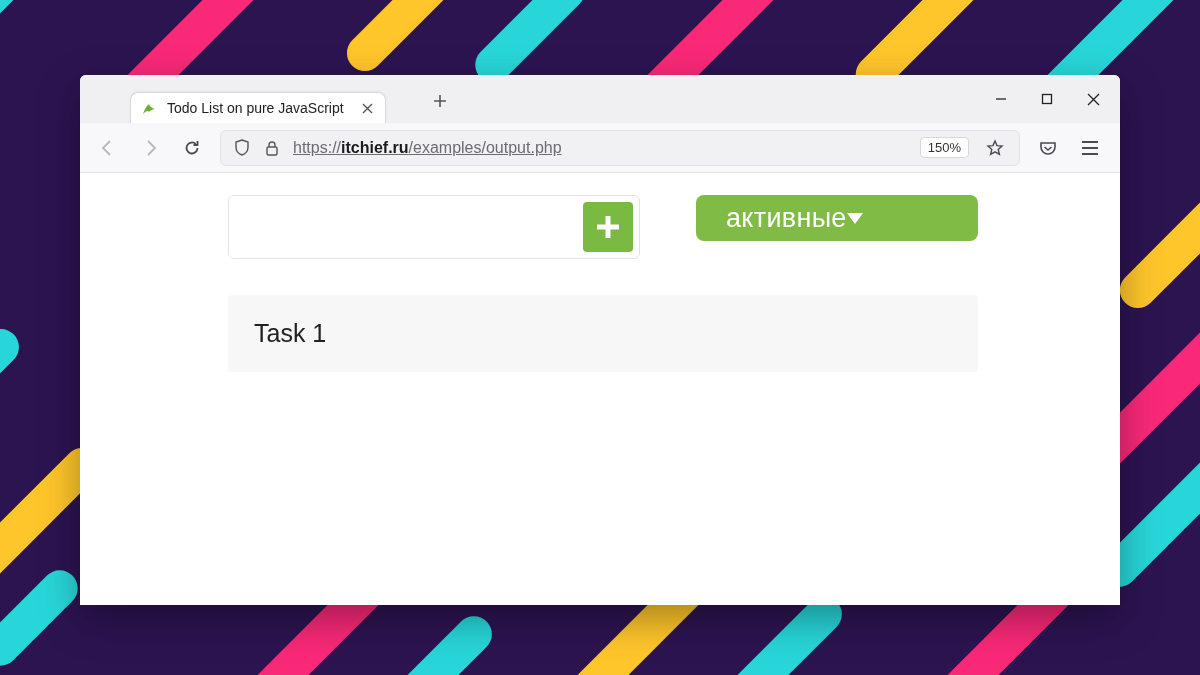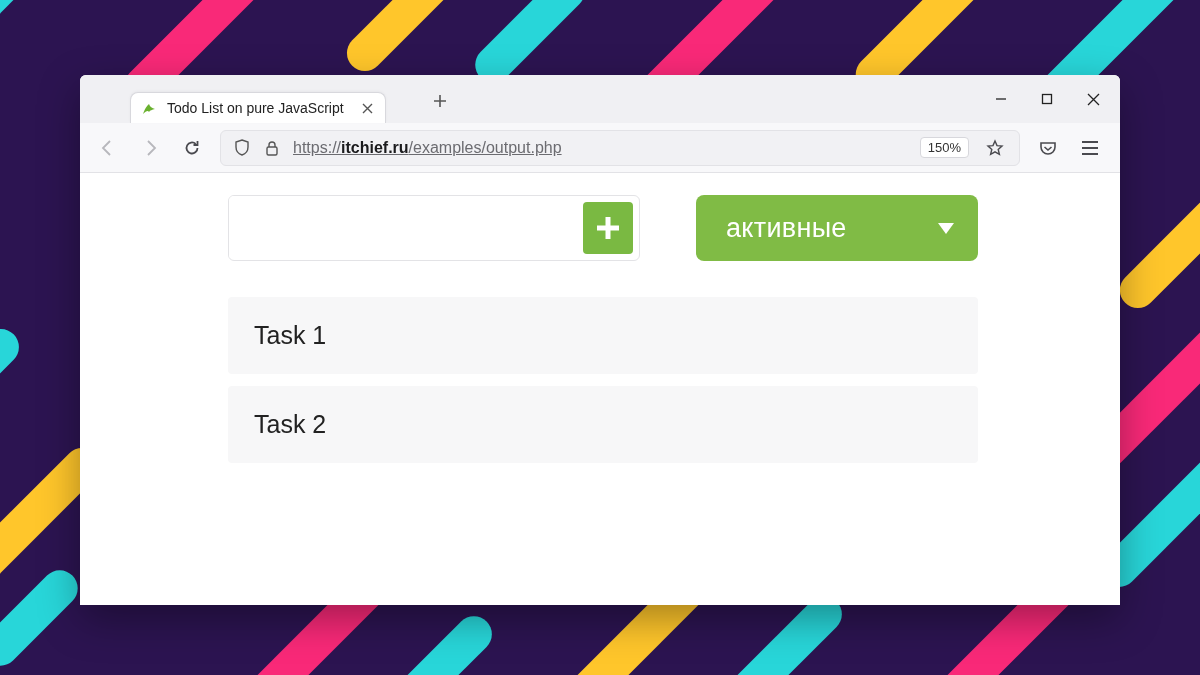--- a/index.html
+++ b/index.html
@@ -57,22 +57,22 @@
   .star { color:#4a4a4f;}
 
   
   .page { flex:1; background:#fff; padding: 22px 0 0 0; overflow:hidden;}
   .app { width:750px; margin-left:148px;}
   .row1 { display:flex; gap:56px; align-items:stretch;}
   .input-group { display:flex; width:412px; border:1px solid #e3e3e6; border-radius:6px; overflow:hidden;}
   .text-input { flex:1; border:none; outline:none; font-size:20px; padding:0 14px; height:62px; background:#fff;}
   .add-btn { width:50px; background:#7ab942; display:flex; align-items:center; justify-content:center; margin:6px; border-radius:4px;}
   .filter-btn {
-    flex:1 0 auto; width:282px; height:66px; background:#80bb45; border-radius:8px; color:#fff;
-    display:flex; align-items:center; justify-content:space-between; padding:0 24px 0 30px;
+    flex:1 0 auto; width:282px; height:46px; background:#80bb45; border-radius:8px; color:#fff;
+    display:flex; align-items:center; padding:0 24px 0 30px;
     font-size:27px; letter-spacing:.3px;
   }
   .filter-btn .chev { width:0; height:0; border-left:8px solid transparent; border-right:8px solid transparent; border-top:11px solid #fff;}
   .tasks { margin-top:36px; display:flex; flex-direction:column; gap:12px;}
   .task { background:#f7f7f8; border-radius:4px; padding:24px 26px; font-size:25px; color:#222;}
   svg { display:block;}
 </style>
 </head>
 <body>
 
@@ -203,19 +203,18 @@
             </div>
           </div>
           <div class="filter-btn">
             <span>активные</span>
             <span class="chev"></span>
           </div>
         </div>
 
         <div class="tasks">
           <div class="task"><span>Task 1</span></div>
-          <div class="task"><span>Task 2</span></div>
         </div>
       </div>
     </div>
 
   </div>
 </div>
 
 </body></html>

